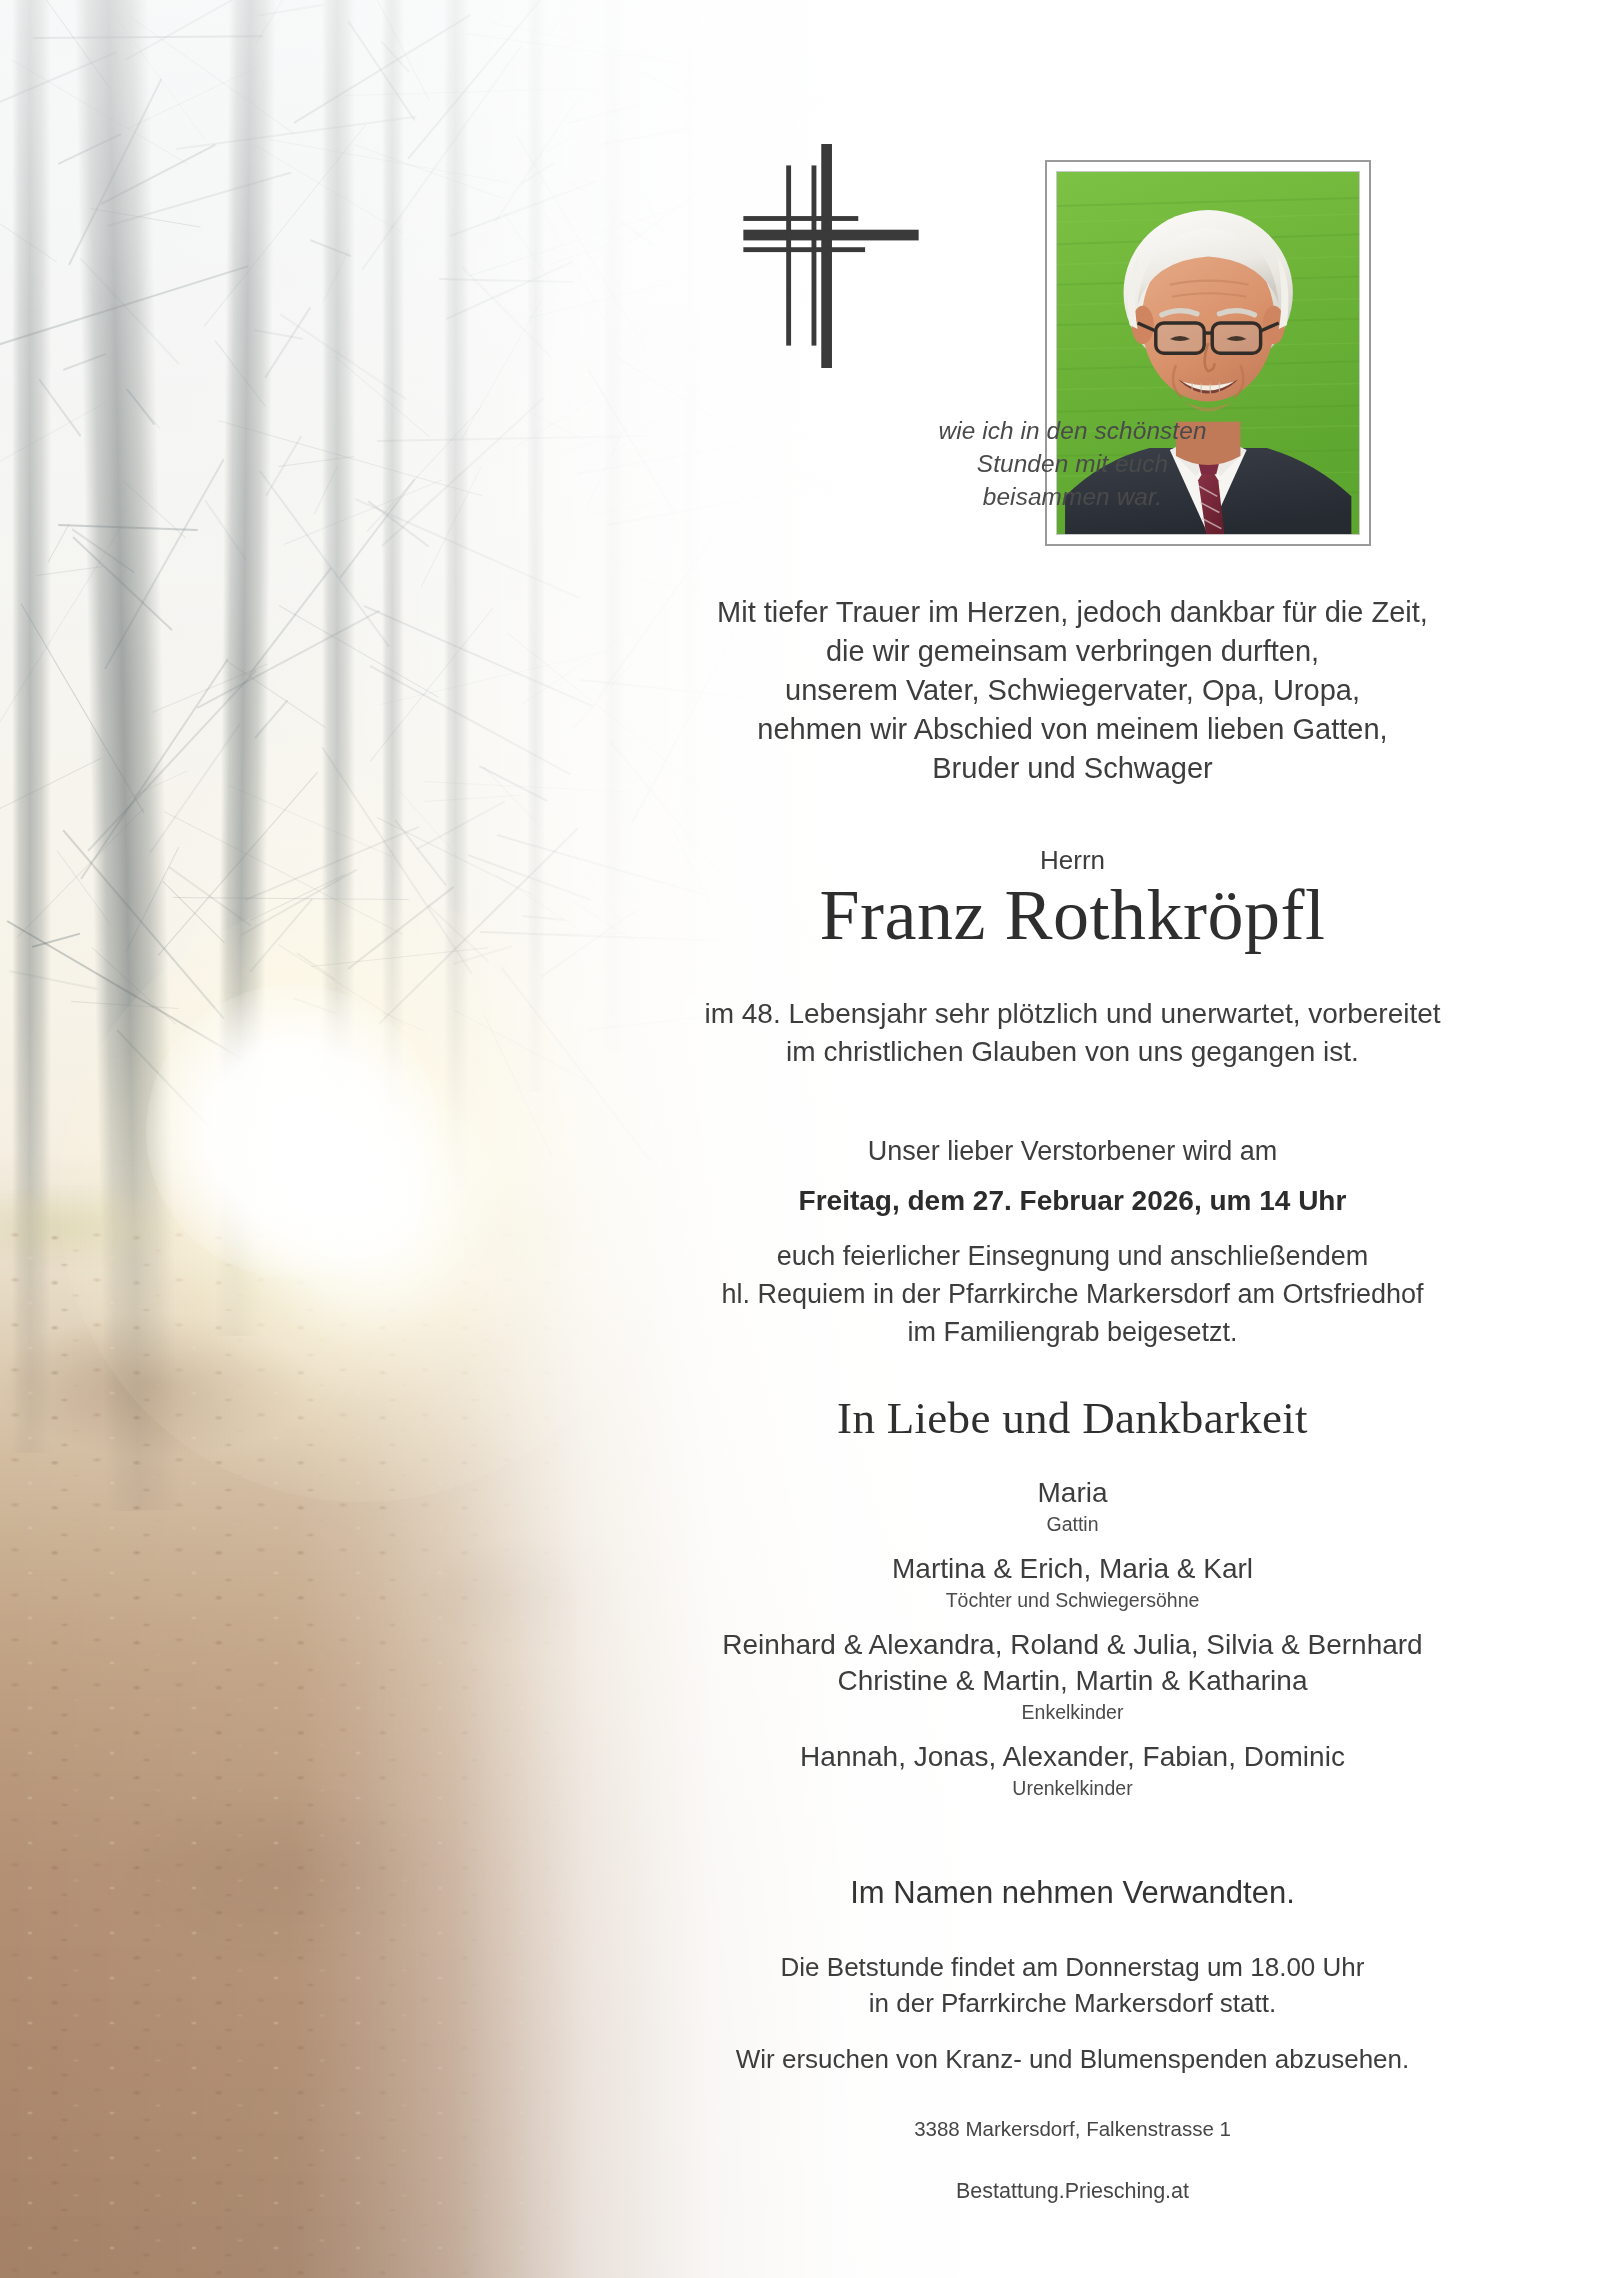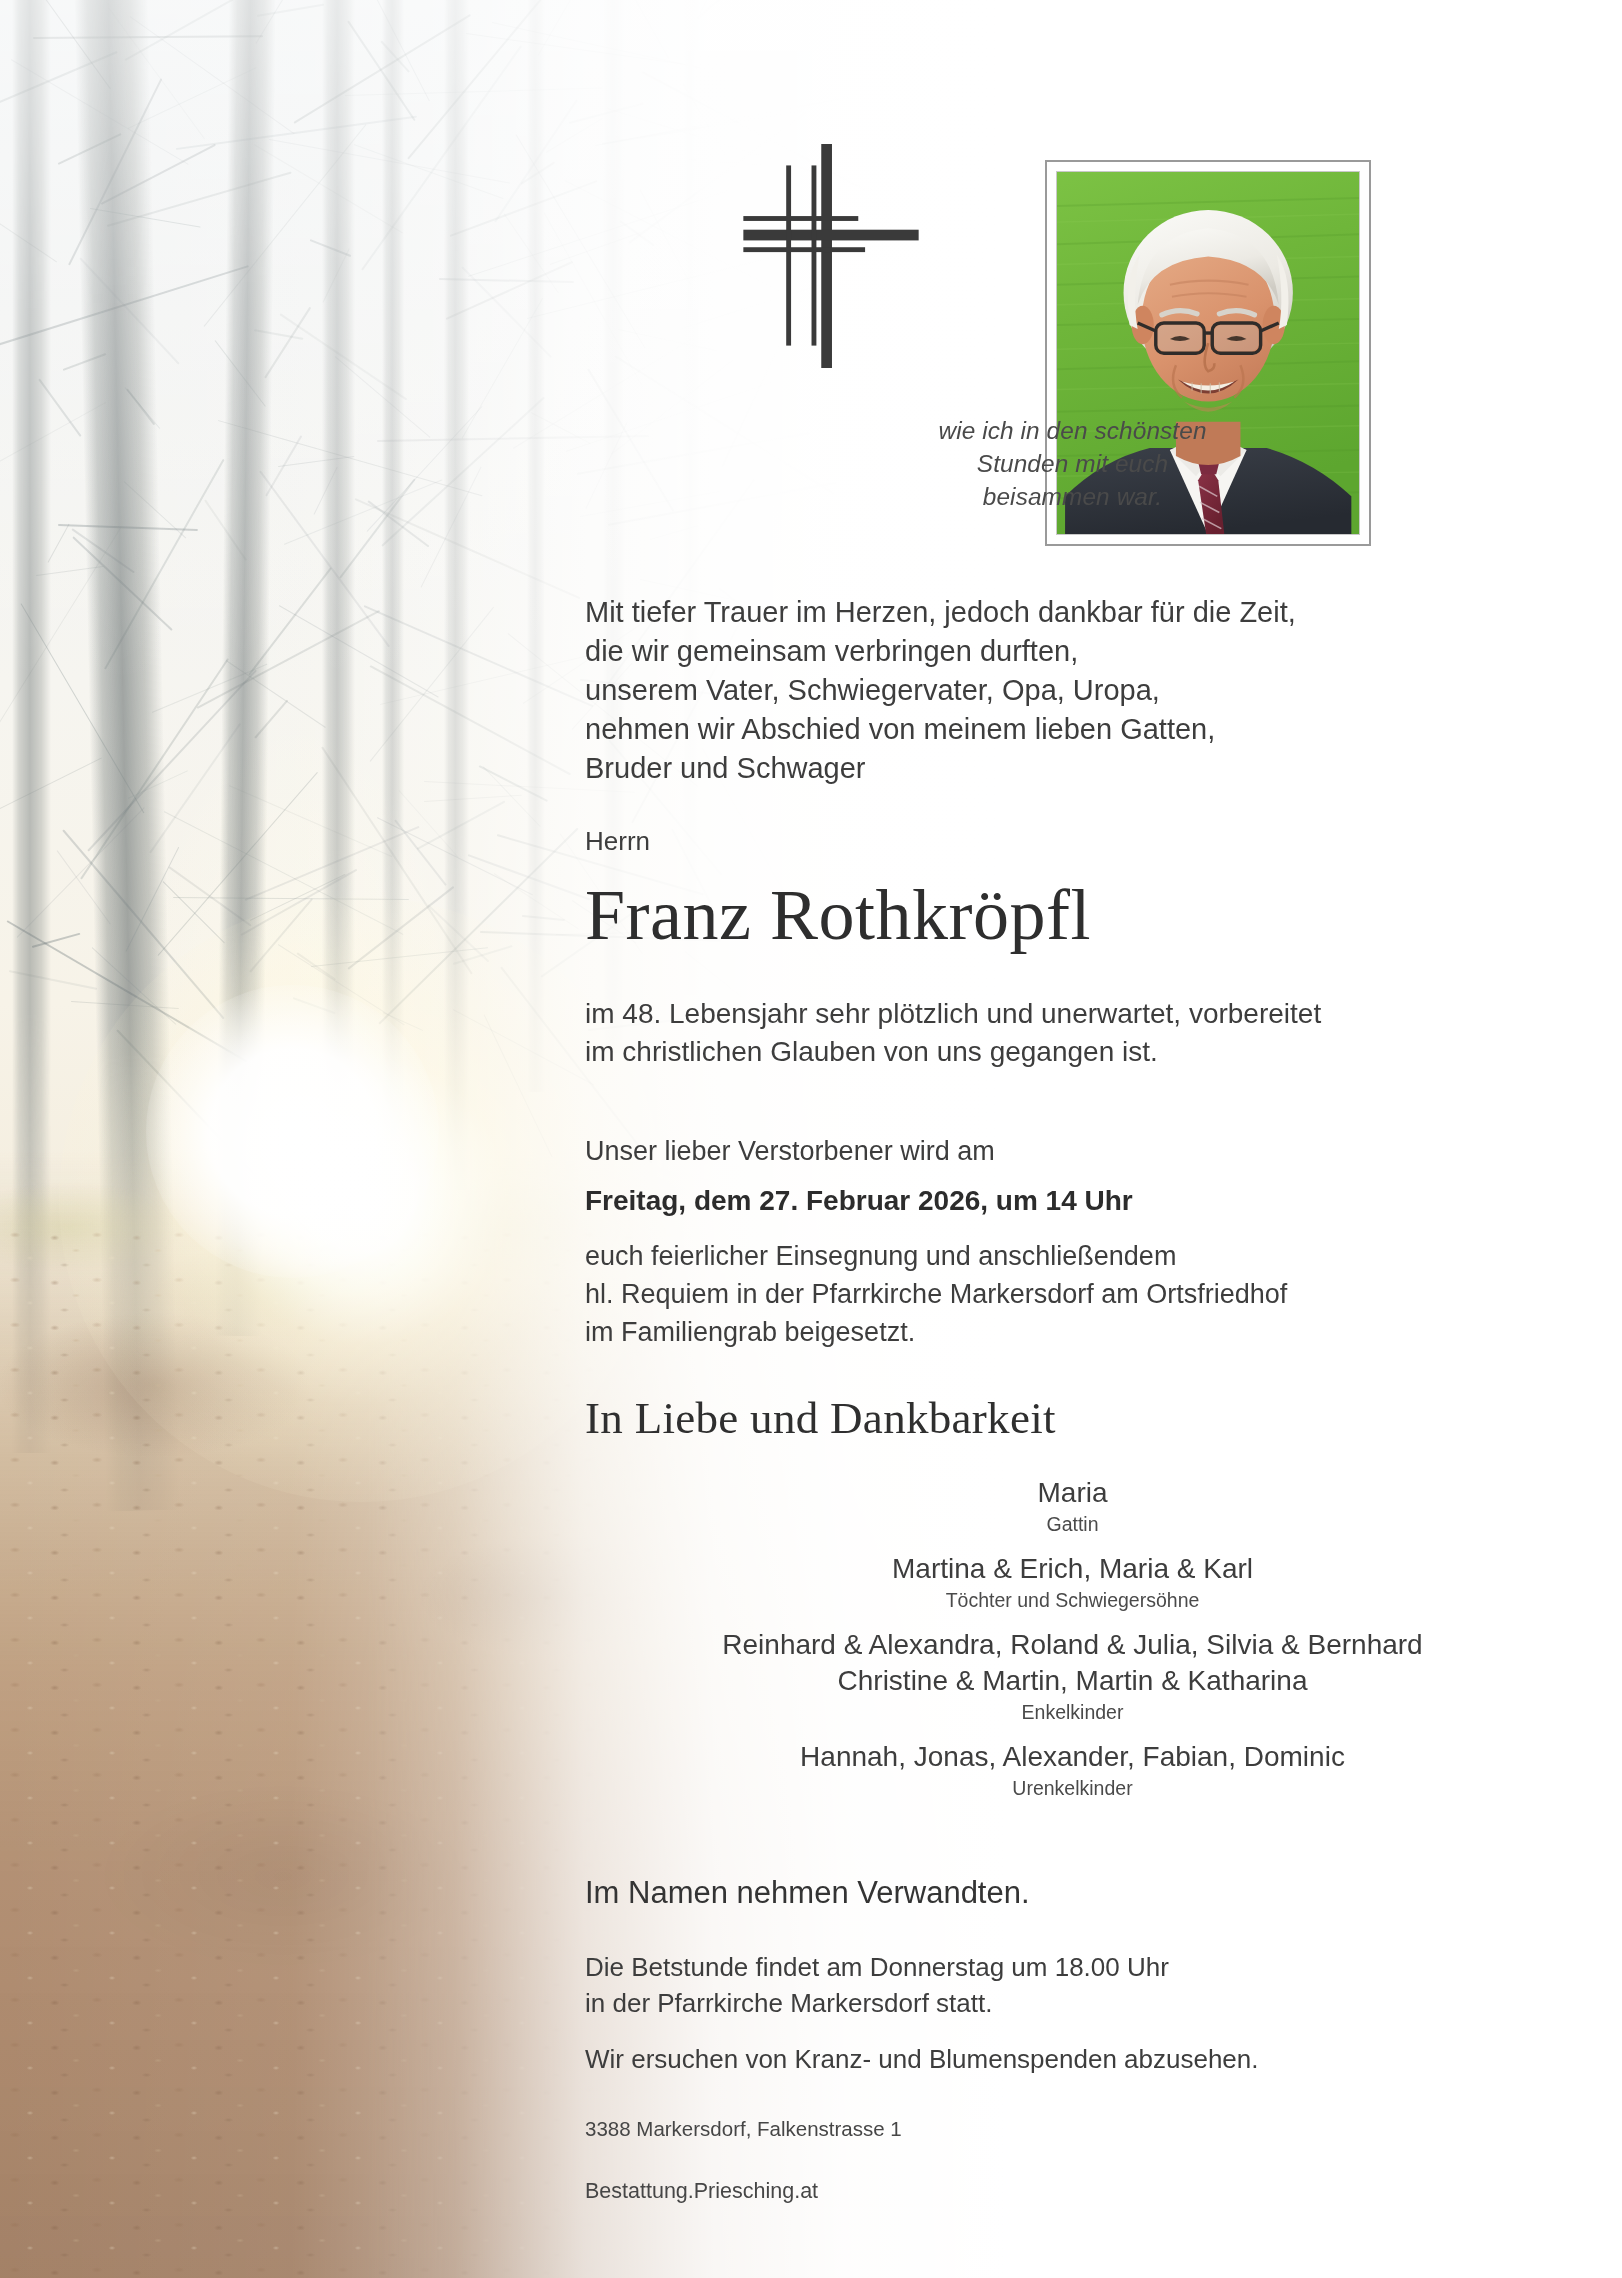--- a/index.html
+++ b/index.html
@@ -256,32 +256,32 @@
     font-size: 24.4px;
     line-height: 33px;
     color: #4a4a4a;
     letter-spacing: 0.1px;
   }
 
   .block {
     position: absolute;
     left: 0;
     width: 975px;
-    text-align: left;
+    text-align: center;
   }
 
   .lead {
     top: 593px;
     font-size: 29px;
     line-height: 39px;
     color: #3d3d3d;
   }
 
   .herrn {
-    top: 825px;
+    top: 844px;
     font-size: 26px;
     line-height: 33px;
     color: #3d3d3d;
   }
 
   .deceased-name {
     top: 870px;
     font-family: "Liberation Serif", "DejaVu Serif", serif;
     font-size: 72px;
     line-height: 90px;

